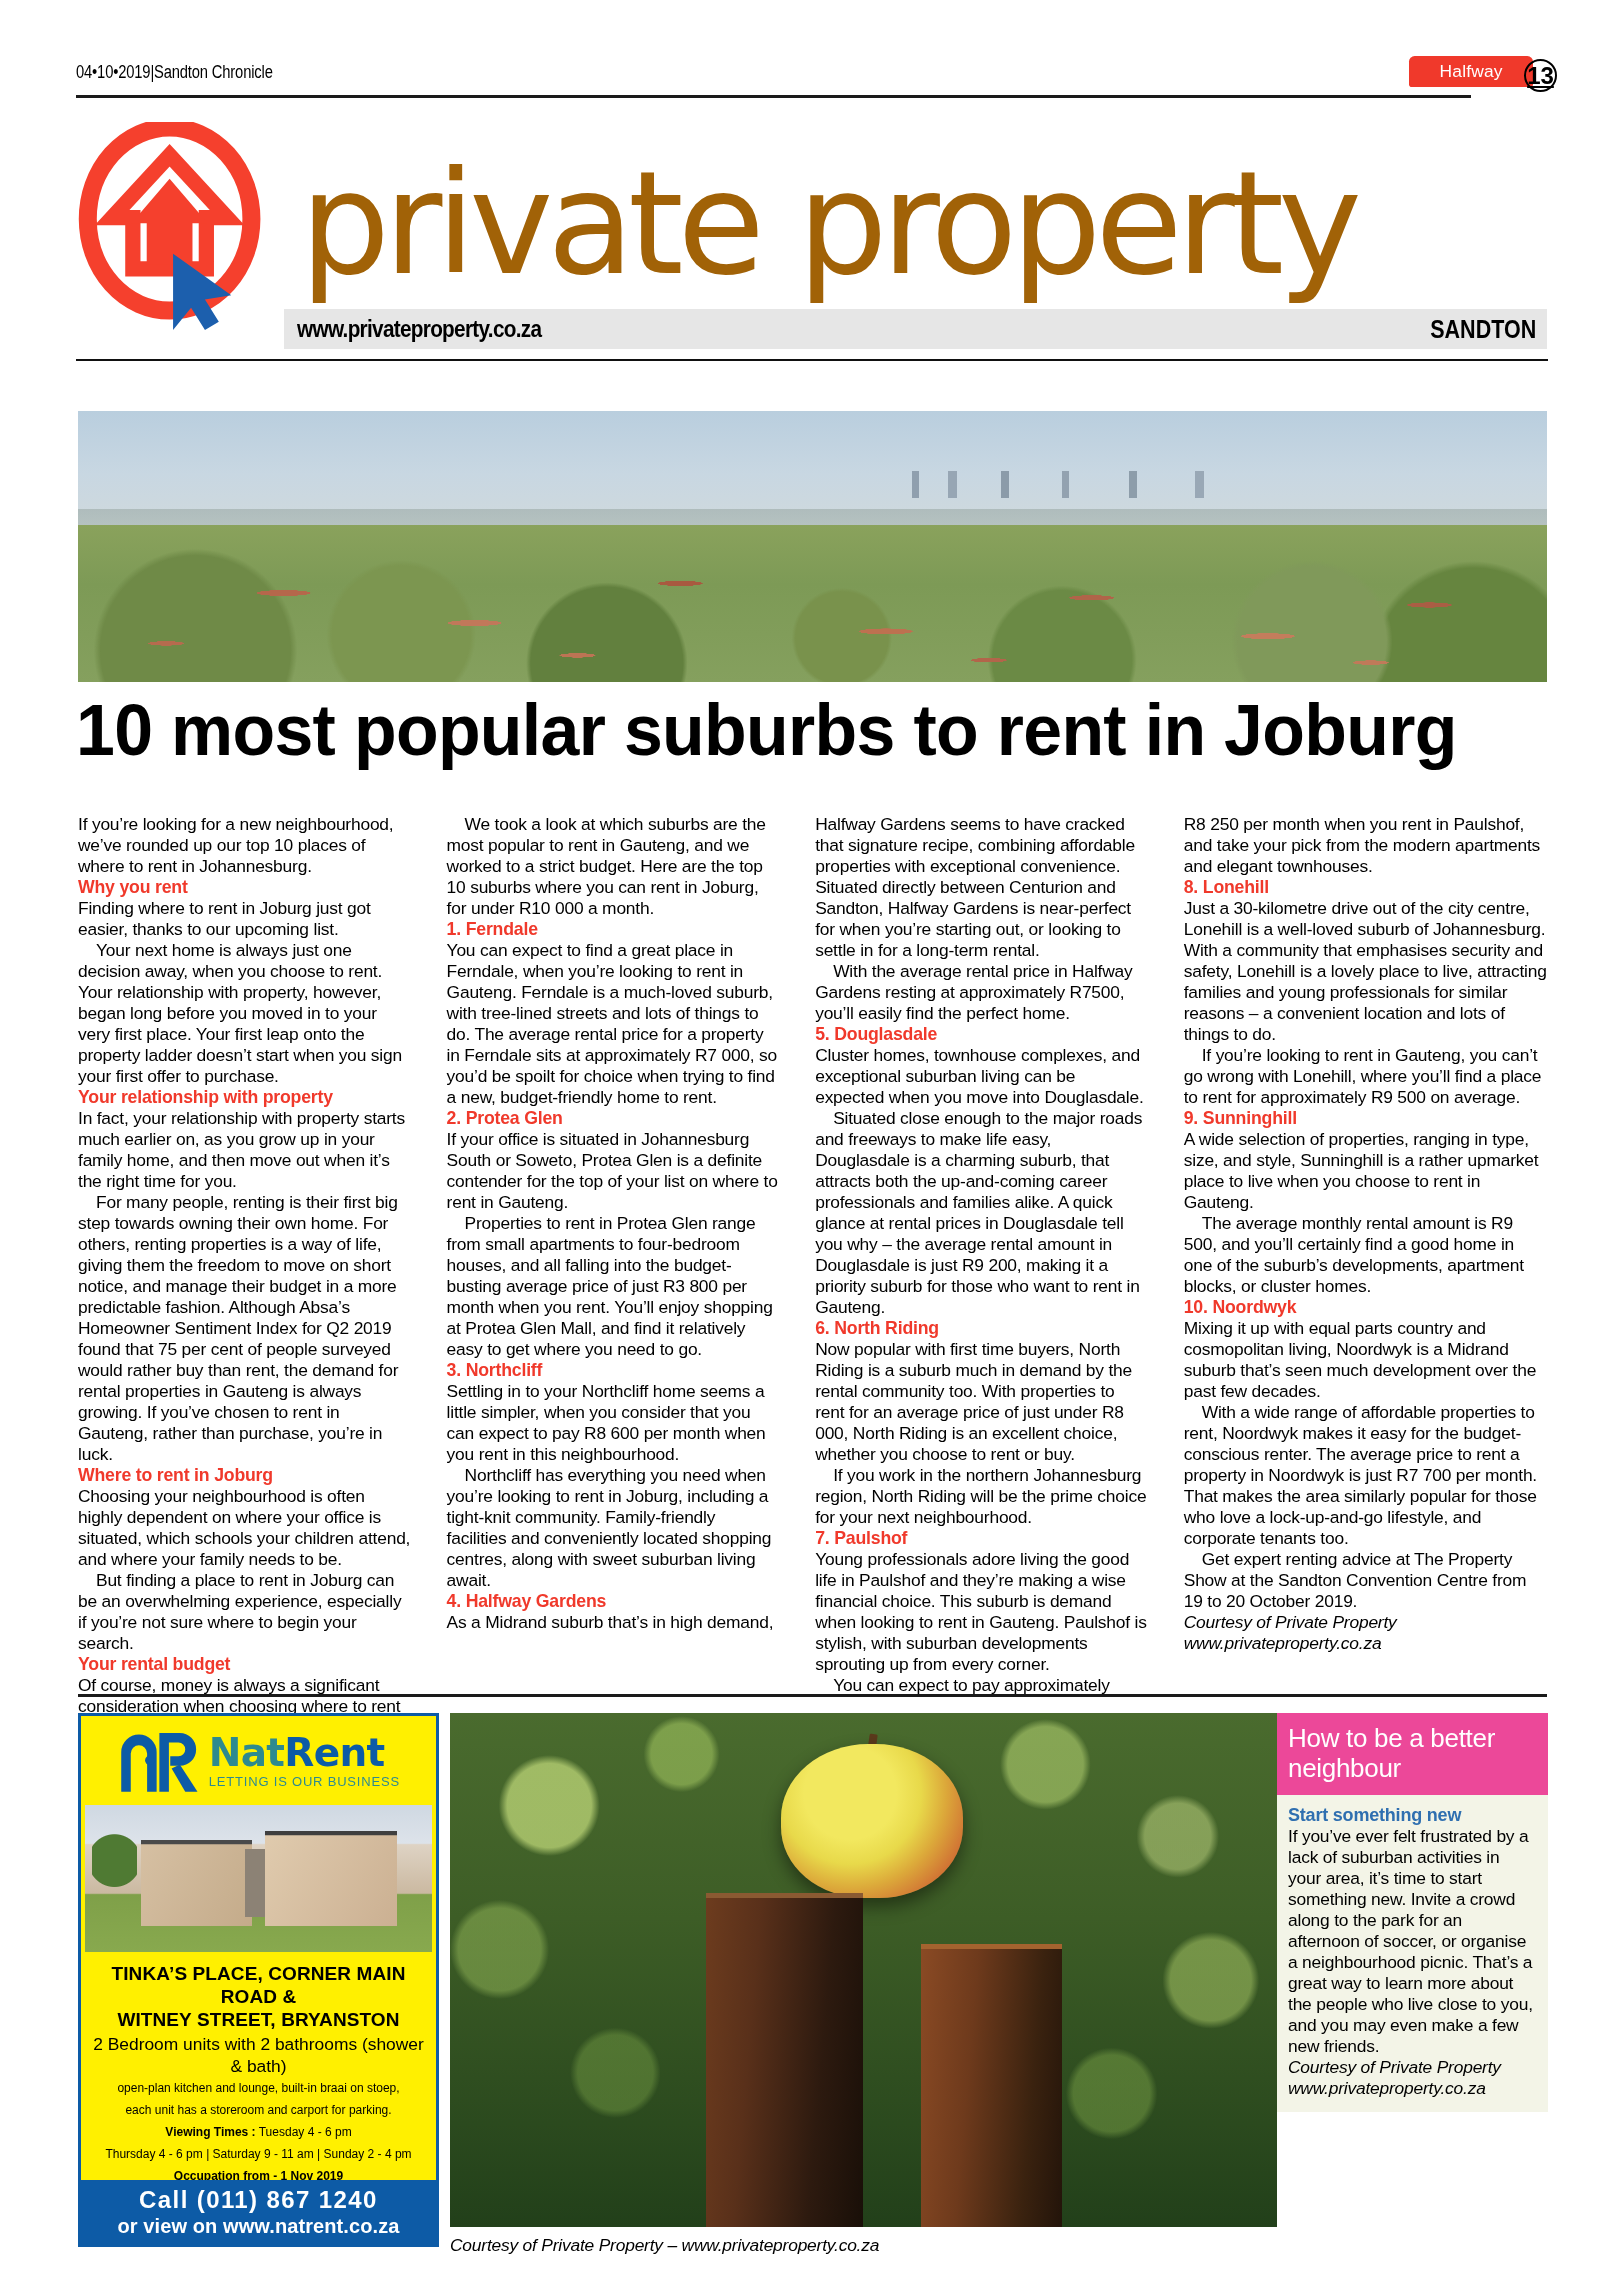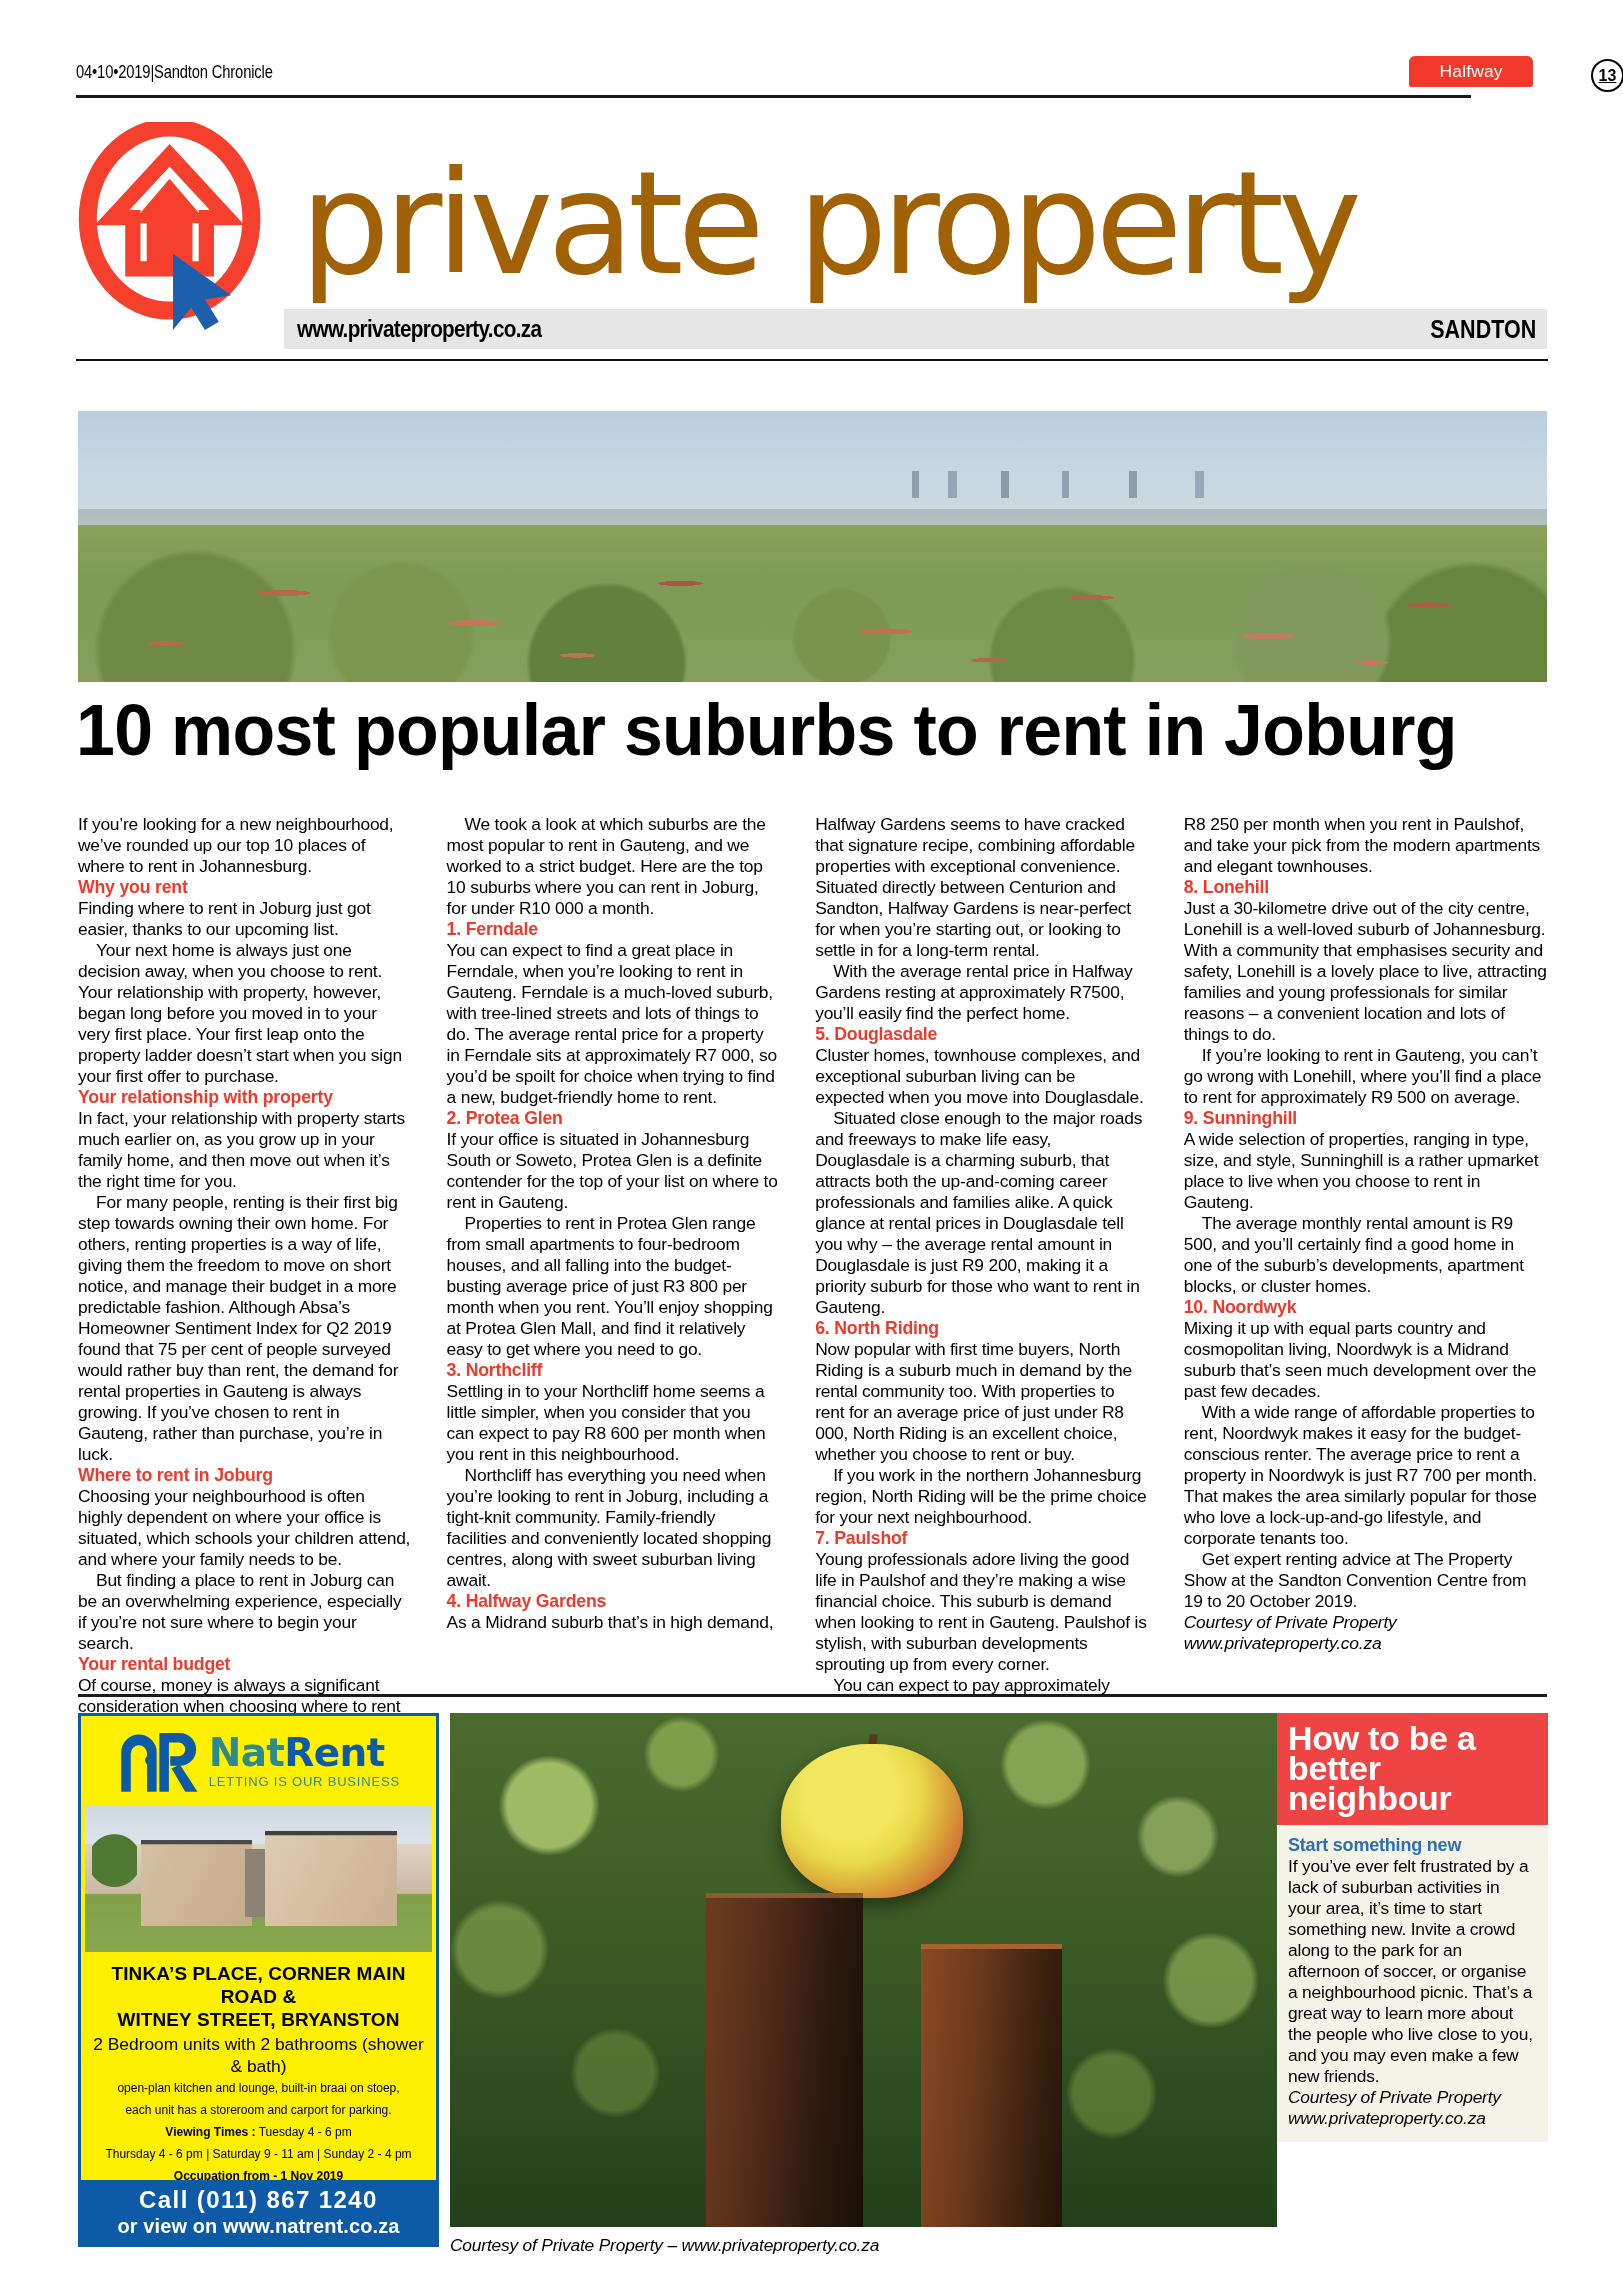--- a/index.html
+++ b/index.html
@@ -26,23 +26,23 @@
     position:absolute; left:0; top:33px; width:1395px; height:2.8px; background:#1a1a1a;
   }
   .section-badge{
     position:absolute; left:1333px; top:-5.6px;
     background:#f0392b; color:#fff;
     font-size:17.4px; padding:4.2px 30.5px 5.6px 30.5px;
     border-radius:5.6px 5.6px 2.8px 2.8px;
     letter-spacing:0.2px;
   }
   .page-number{
-    position:absolute; left:1515px; top:-2.8px;
+    position:absolute; left:1448px; top:-2.8px;
     width:33px; height:33px; border:2.1px solid #000; border-radius:50%;
-    font-size:16px; display:flex; align-items:center; justify-content:center;
+    font-size:24px; display:flex; align-items:center; justify-content:center;
     font-weight:600;
     text-decoration:underline;
   }
 
   
   .logo-block{ position:absolute; left:76px; top:115px; width:1472px; height:257px; }
   .pp-mark{ position:absolute; left:0px; top:7px; width:208px; height:208px; }
   .pp-wordmark{
     position:absolute; left:224px; top:38px;
     font-size:142px; font-weight:normal; color:#a16207;
@@ -266,22 +266,22 @@
     position:absolute; left:450px; top:2235px; width:827px;
     font-size:17.4px; font-style:italic; letter-spacing:-0.2px;
     font-family:"Liberation Sans", sans-serif;
   }
 
   
   .sidebar{
     position:absolute; left:1277px; top:1713px; width:271px; height:534px;
   }
   .sidebar-head{
-    background:#ef4444; color:#fff; padding:9.7px 11px 12.5px 11px;
-    font-size:34px; font-weight:bold; line-height:30px; letter-spacing:-0.3px;
+    background:#ec4899; color:#fff; padding:9.7px 11px 12.5px 11px;
+    font-size:26px; font-weight:normal; line-height:30px; letter-spacing:-0.3px;
   }
   .sidebar-body{
     background:#f3f4e7; padding:9.7px 11px 12.5px 11px;
   }
   .sidebar-body h4{
     font-size:18px; font-weight:bold; color:#2f6fb0; line-height:21.5px;
     letter-spacing:-0.2px;
   }
   .sidebar-body p{
     font-size:17.4px; line-height:21px; letter-spacing:-0.2px;

